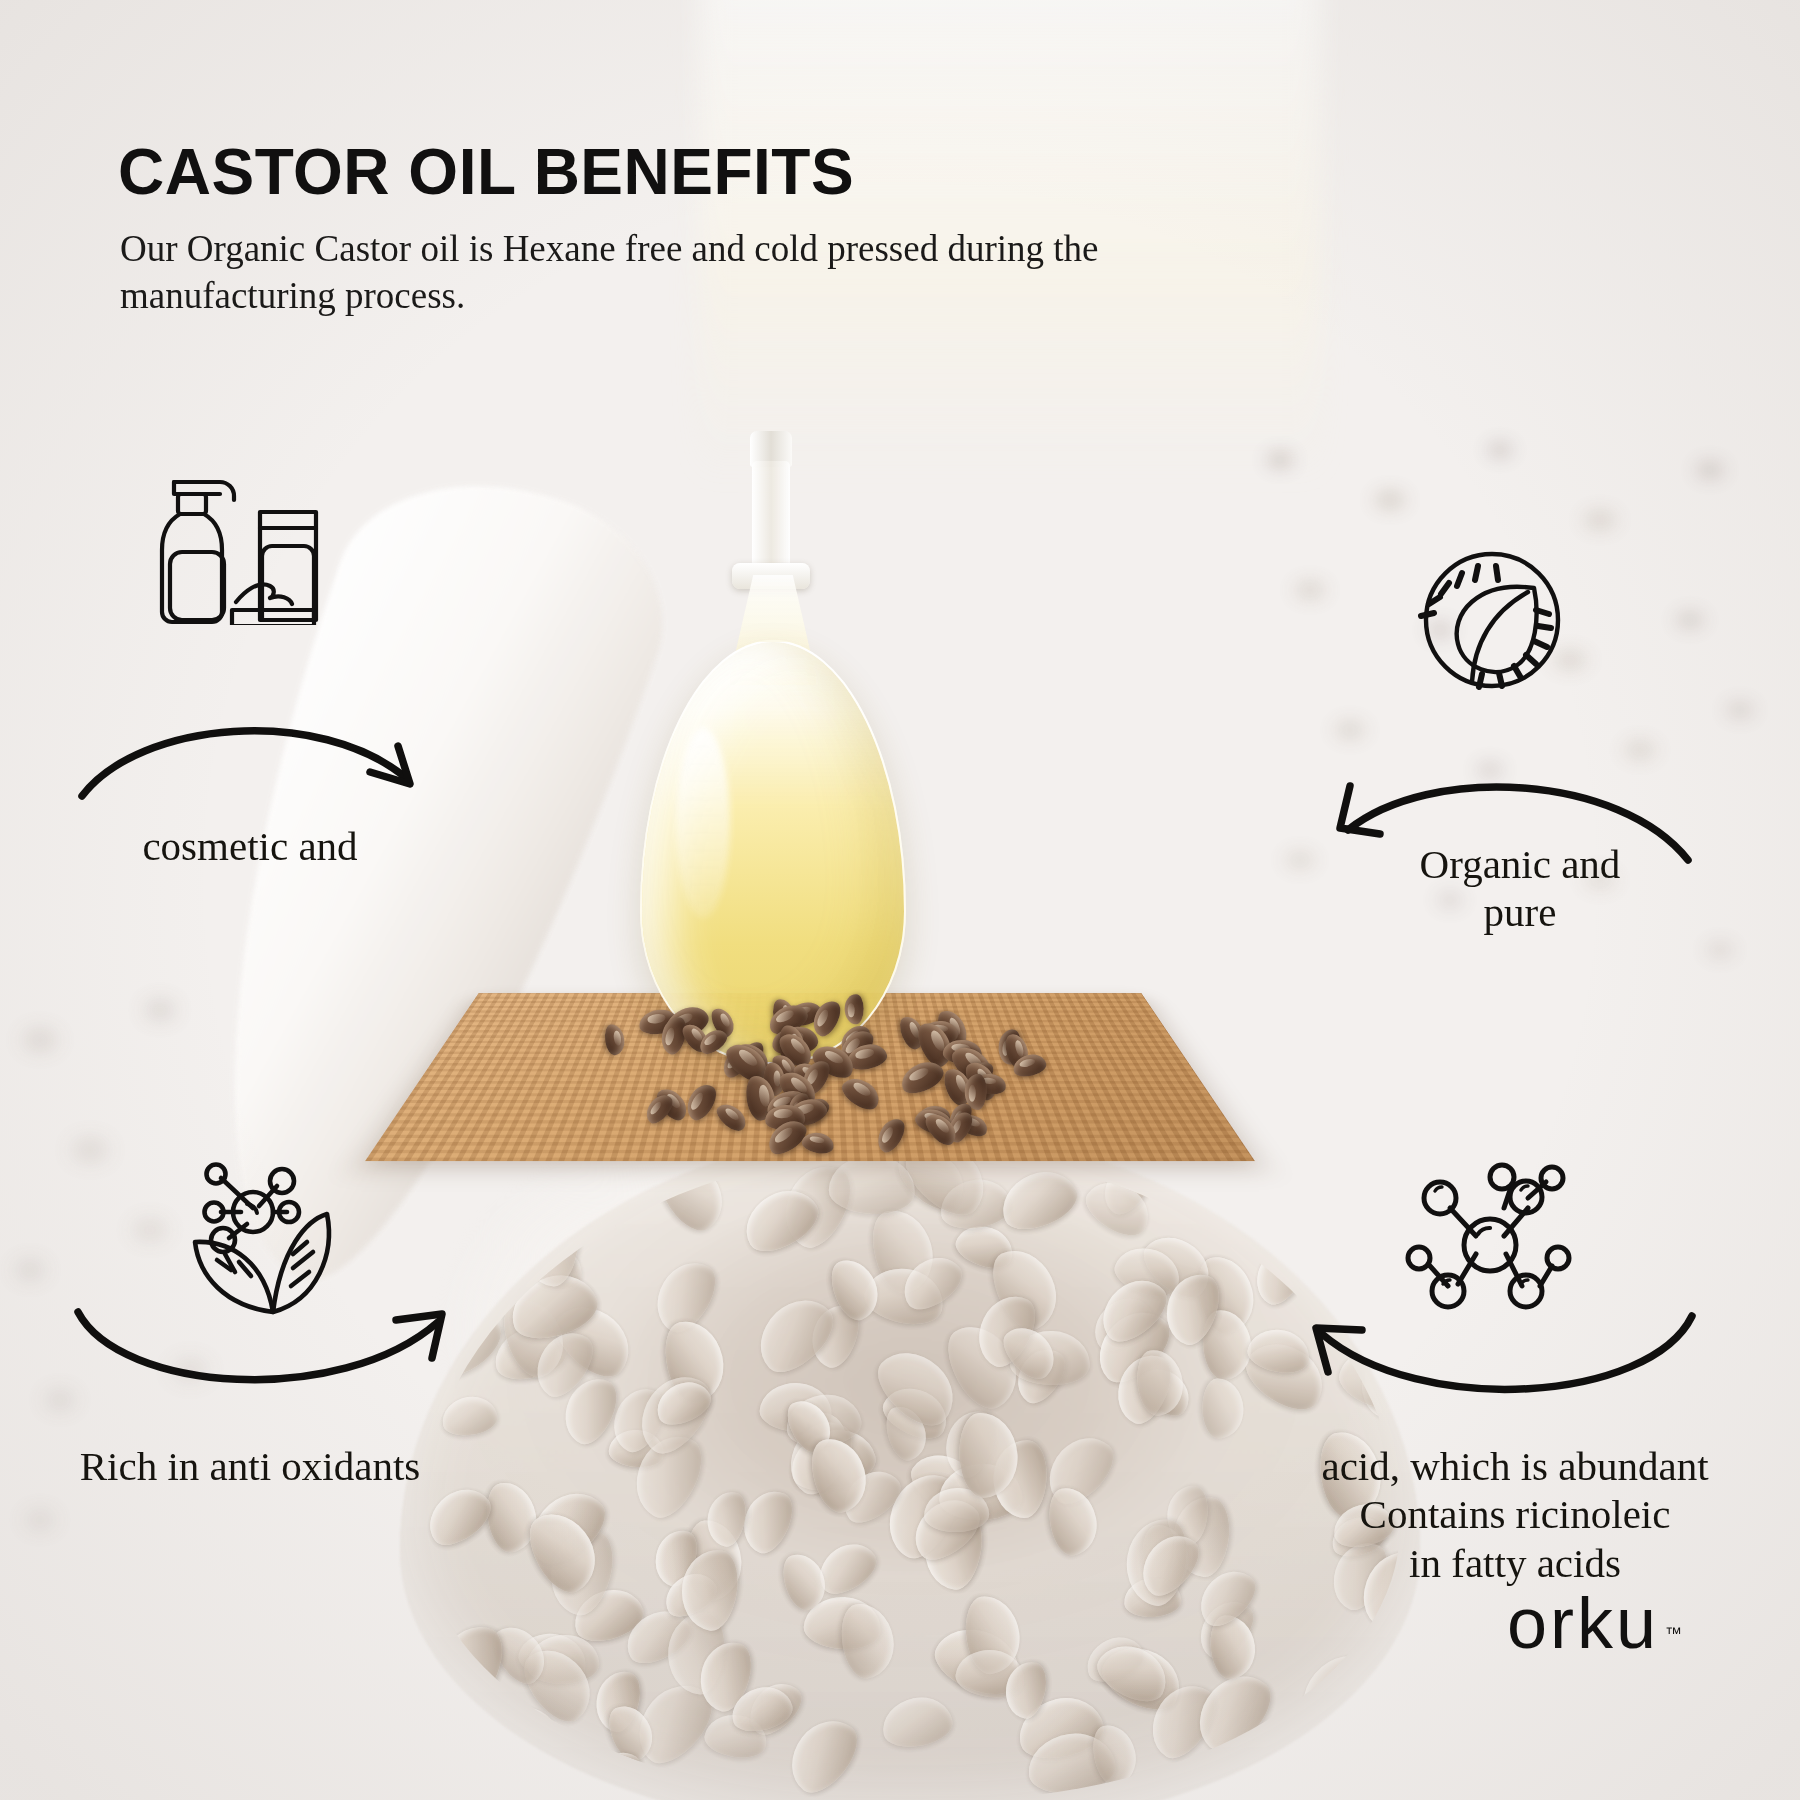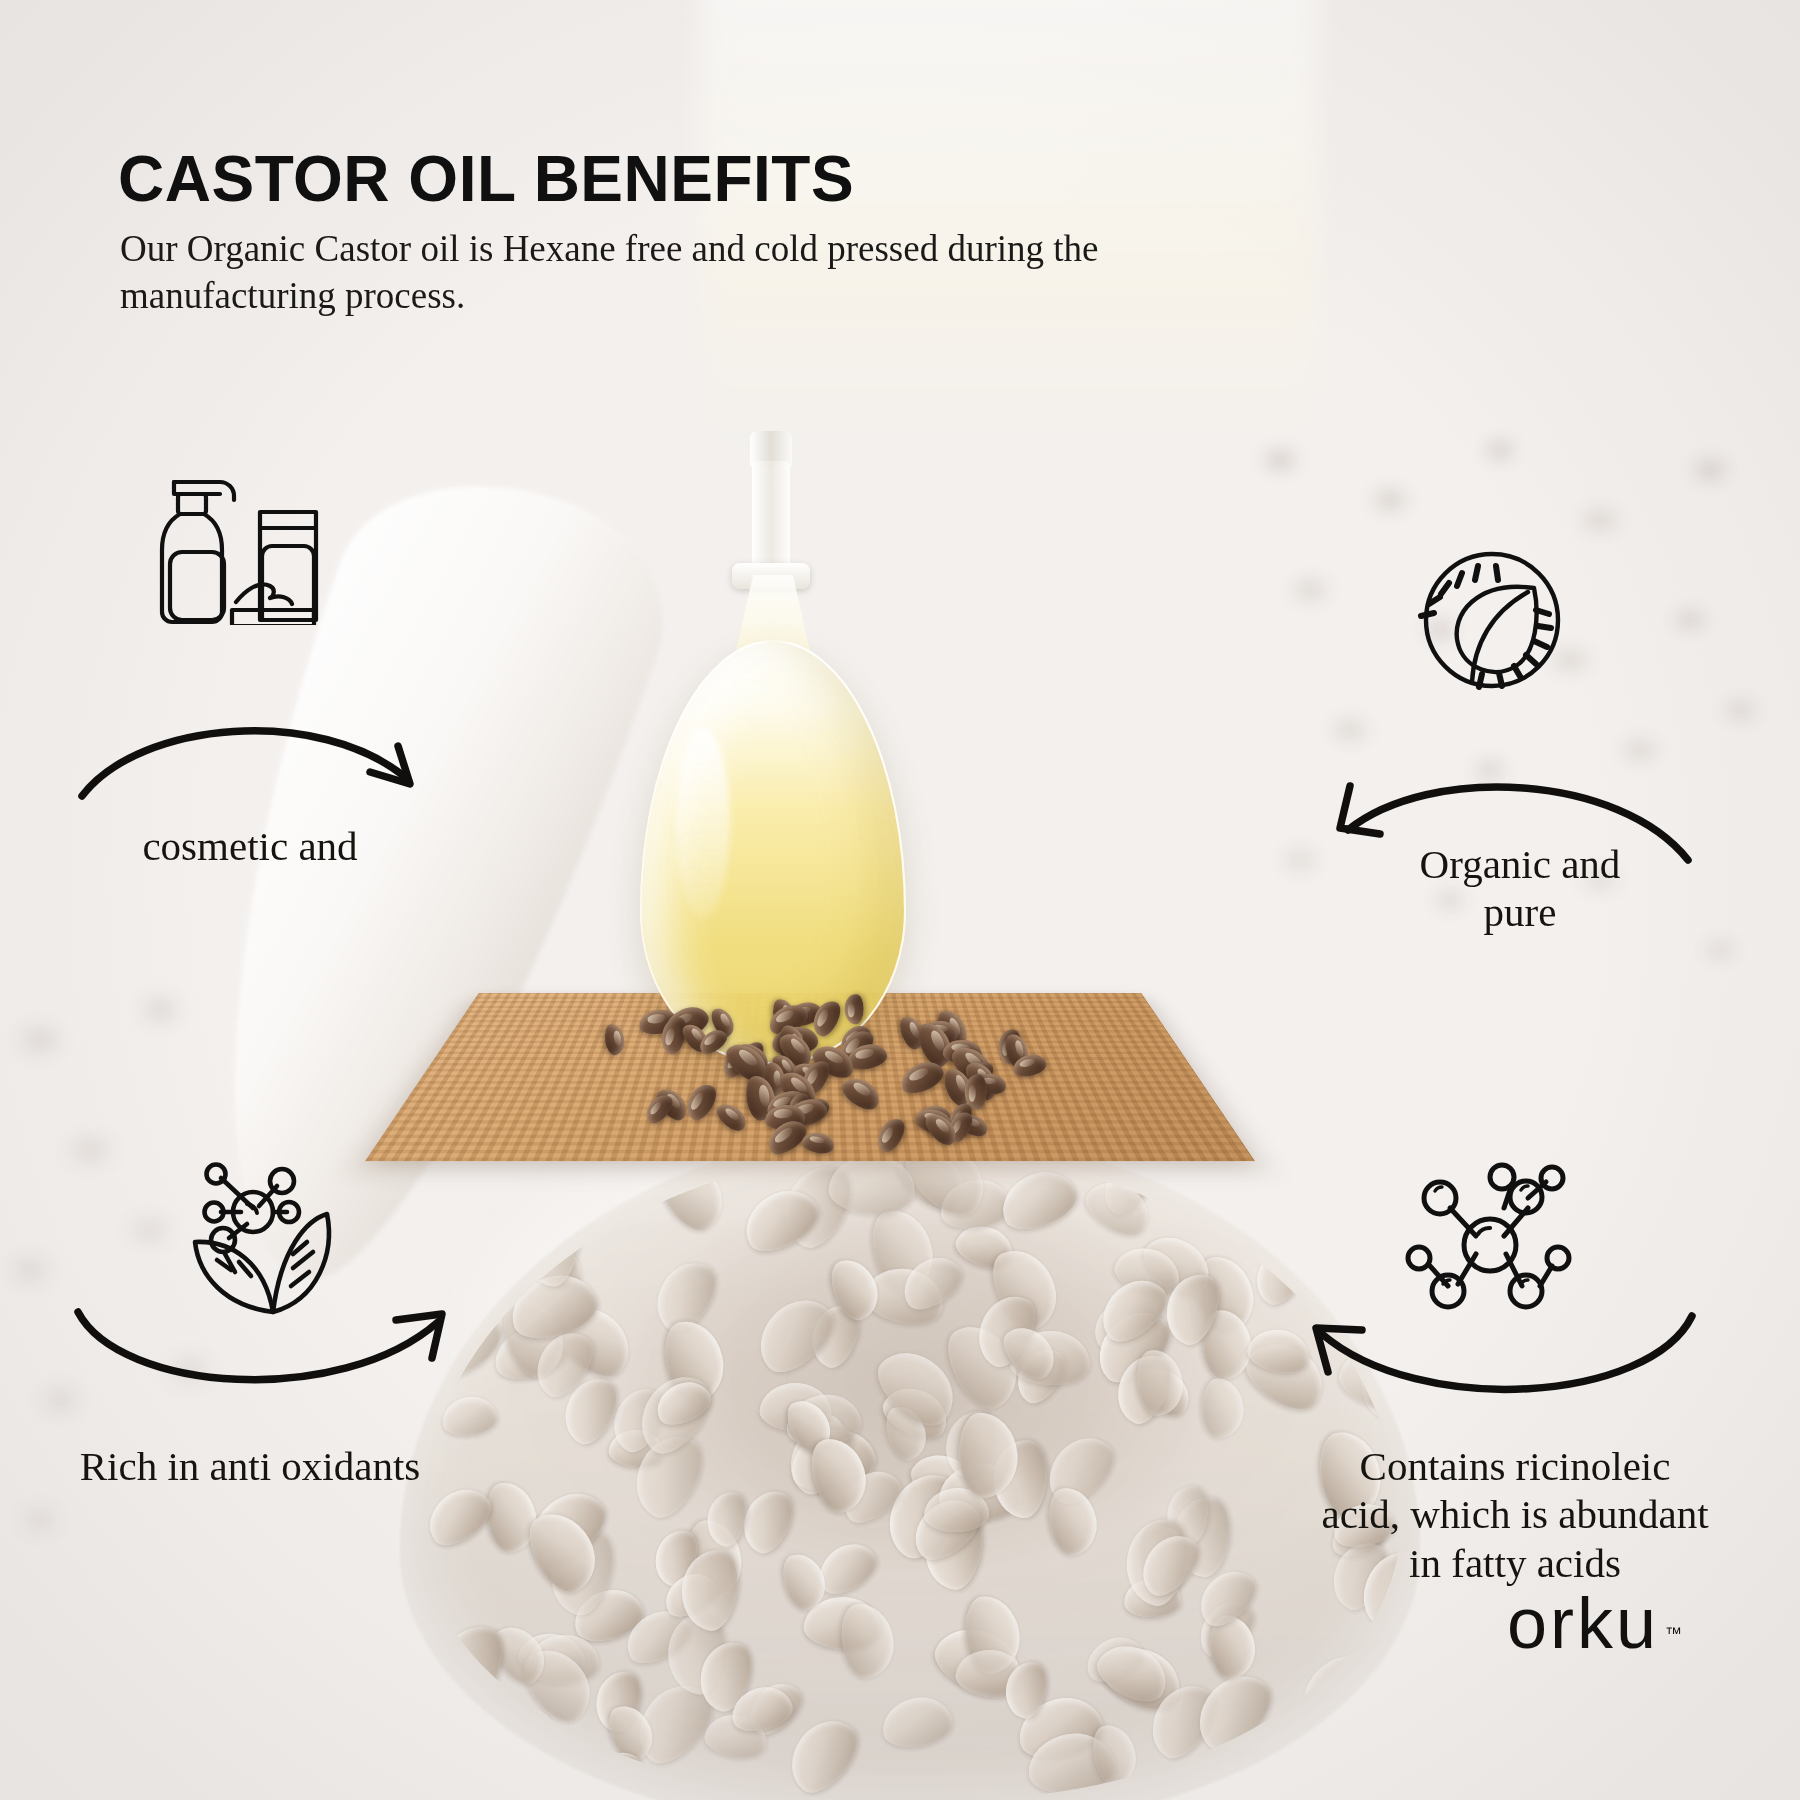--- a/index.html
+++ b/index.html
@@ -155,21 +155,20 @@
     content:"";position:absolute;left:22%;top:18%;width:48%;height:34%;border-radius:50%;
     background:linear-gradient(120deg,rgba(244,228,206,.75),rgba(244,228,206,0));
   }
 
   
   .title{
     position:absolute;left:118px;top:140px;
     font-family:"Liberation Sans", sans-serif;
     font-weight:700;font-size:64px;letter-spacing:.5px;color:#111010;
     line-height:1;
-    margin-top:7px;
   }
   .subtitle{
     position:absolute;left:120px;top:225px;width:1180px;
     font-family:"Liberation Serif", serif;
     font-size:37px;line-height:1.28;color:#1b1a19;
   }
 
   .label{
     position:absolute;text-align:center;color:#16140f;
     font-family:"Liberation Serif", serif;
@@ -550,22 +549,22 @@
       <circle cx="158" cy="108" r="11"></circle>
     </svg>
   </div>
   <div class="arrow" style="left:1300px;top:1290px;width:410px;height:130px;">
     <svg viewBox="0 0 410 130" width="410" height="130" fill="none" stroke="#100f0e" stroke-width="7.5" stroke-linecap="round" stroke-linejoin="round">
       <path d="M392 26 C350 112, 120 128, 22 44"></path>
       <path d="M28 82 L16 38 L62 40"></path>
     </svg>
   </div>
   <div class="label lg" style="left:1280px;top:1442px;width:470px;">
+    <div>acid, which is abundant</div>
     <div>Contains ricinoleic</div>
-    <div>acid, which is abundant</div>
     <div>in fatty acids</div>
   </div>
 
   <div class="logo">
     <span class="logo-text">orku</span>
     <span class="logo-tm">™</span>
   </div>
 
 </div>
 

